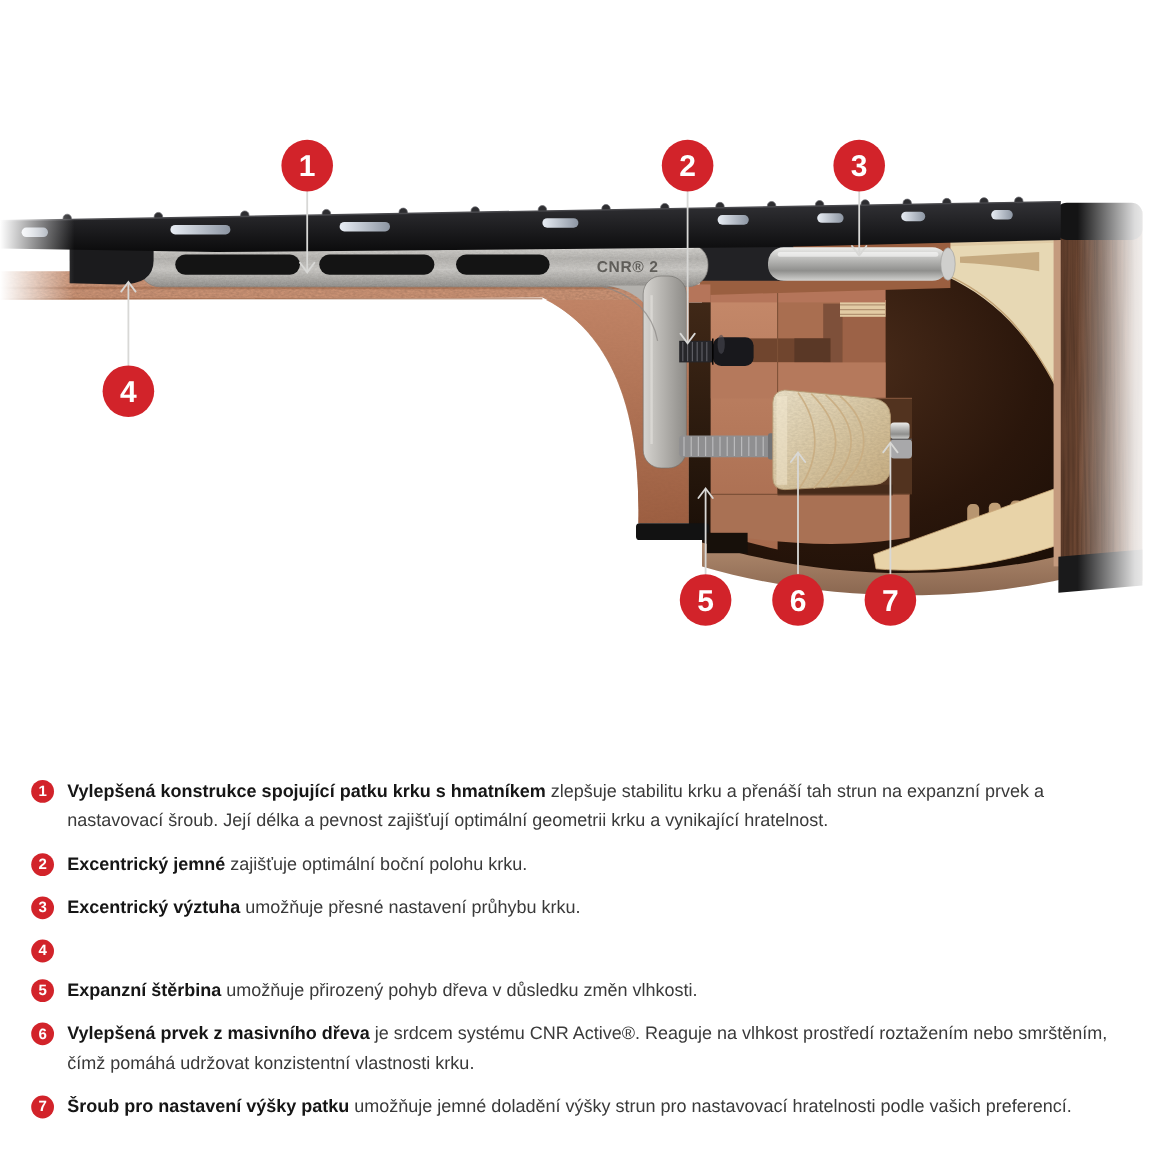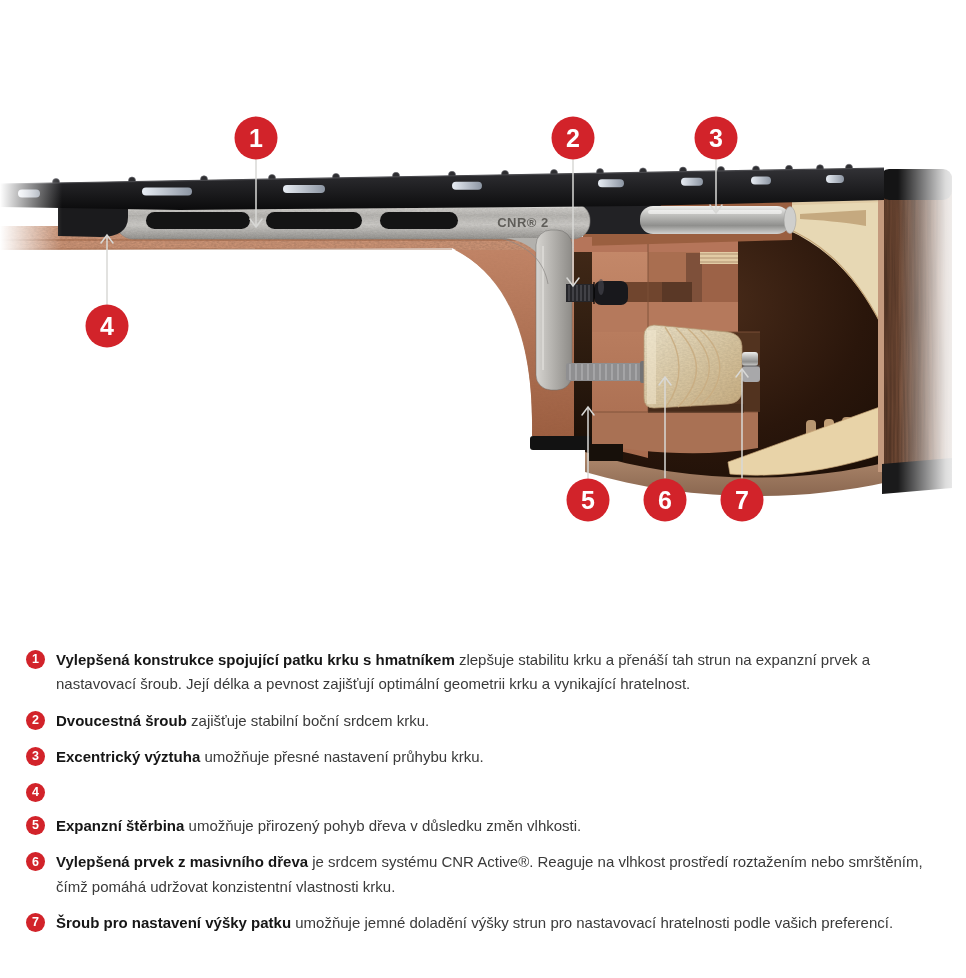--- a/index.html
+++ b/index.html
@@ -359,21 +359,21 @@
 
   <div class="legend">
 
     <div class="legend-item">
       <span class="bullet">1</span>
       <p class="legend-text"><span class="term">Vylepšená konstrukce spojující patku krku s hmatníkem</span> <span>zlepšuje stabilitu krku a přenáší tah strun na expanzní prvek a nastavovací šroub. Její délka a pevnost zajišťují optimální geometrii krku a vynikající hratelnost.</span></p>
     </div>
 
     <div class="legend-item">
       <span class="bullet">2</span>
-      <p class="legend-text"><span class="term">Dvoucestná šroub</span> <span>zajišťuje stabilní boční srdcem krku.</span></p>
+      <p class="legend-text"><span class="term">Excentrický jemné</span> <span>zajišťuje optimální boční polohu krku.</span></p>
     </div>
 
     <div class="legend-item">
       <span class="bullet">3</span>
       <p class="legend-text"><span class="term">Excentrický výztuha</span> <span>umožňuje přesné nastavení průhybu krku.</span></p>
     </div>
 
     <div class="legend-item">
       <span class="bullet">4</span>
     </div>

